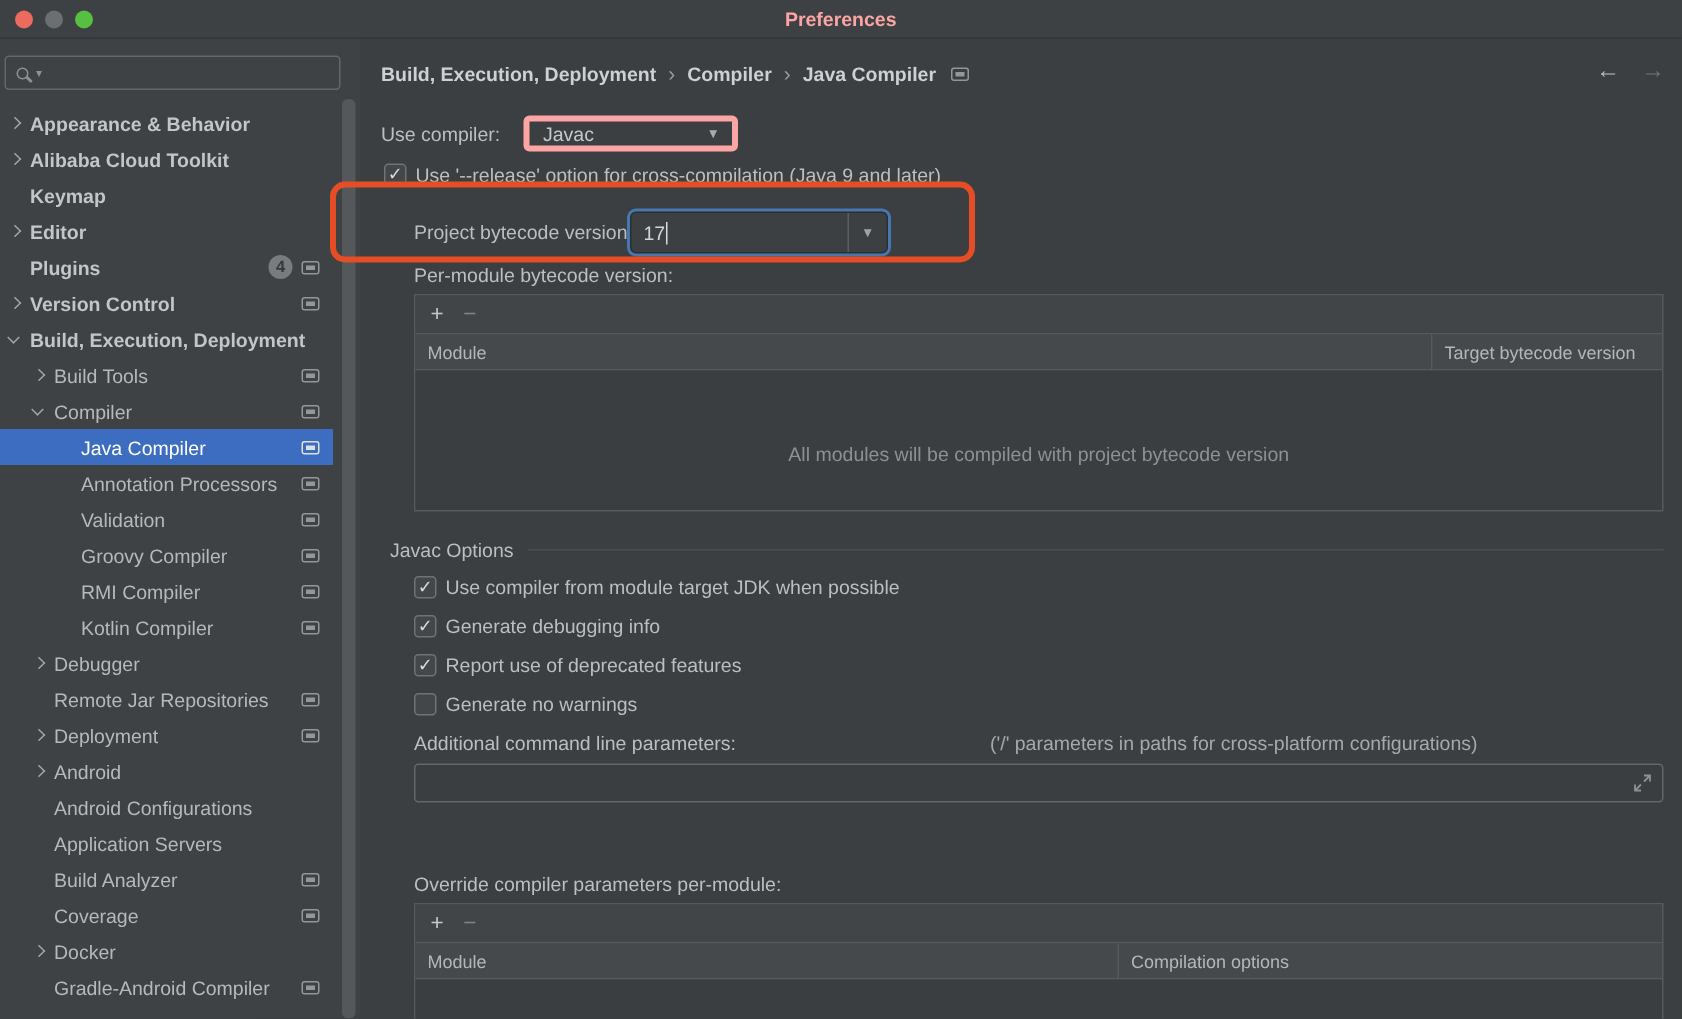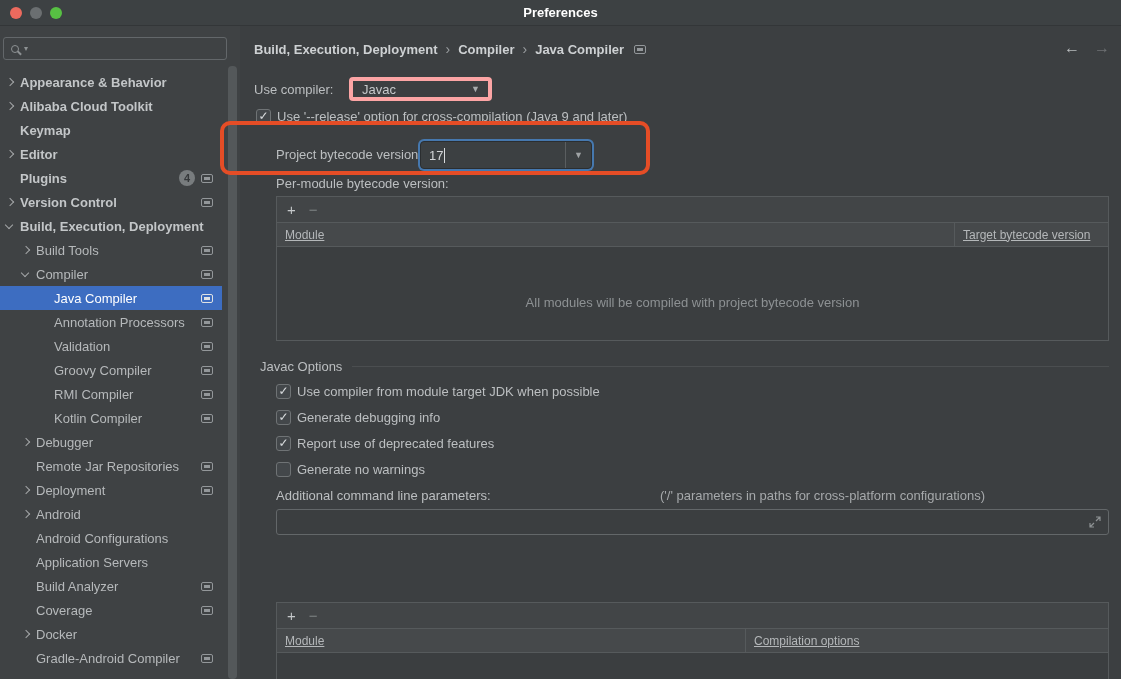--- a/index.html
+++ b/index.html
@@ -13,21 +13,21 @@
 
   
   .titlebar { position:absolute; left:0; top:0; right:0; height:26px;
     background:#3d4143; border-bottom:1px solid #333638; }
   .traffic { position:absolute; left:10px; top:7px; display:flex; gap:8px; }
   .tl { width:12px; height:12px; border-radius:50%; }
   .tl.red { background:#ec6a5e; }
   .tl.gray { background:#6b6f71; }
   .tl.green { background:#57c043; }
   .wtitle { position:absolute; left:0; right:0; top:5px; text-align:center;
-    font-weight:bold; color:#ffffff; }
+    font-weight:bold; color:#fca5a5; }
 
   
   .sidebar { position:absolute; left:0; top:26px; width:240px; bottom:0;
     background:#3f4244; overflow:hidden; }
   .searchbox { position:absolute; left:3px; top:11px; width:224px; height:23px;
     border:1px solid #63676a; border-radius:3px; display:flex; align-items:center;
     padding-left:7px; gap:3px; }
   .mag { width:8px; height:8px; border:1.5px solid #8d9193; border-radius:50%;
     position:relative; display:inline-block; }
   .mag::after { content:""; position:absolute; width:5px; height:1.5px;
@@ -88,21 +88,21 @@
   .bytecode-combo .dropbtn { width:26px; border-left:1px solid #5a5e60; display:flex;
     align-items:center; justify-content:center; color:#9fa3a5; font-size:9px; }
 
   
   .ij-table { position:absolute; border:1px solid #565a5c; display:flex; flex-direction:column; }
   .ttoolbar { height:26px; background:#424547; border-bottom:1px solid #565a5c;
     display:flex; align-items:center; padding-left:10px; gap:13px; }
   .tbtn { font-size:15px; line-height:1; cursor:default; }
   .tbtn.add { color:#c5c8ca; } .tbtn.rem { color:#7e8284; }
   .thead { height:24px; background:#46494b; border-bottom:1px solid #565a5c; display:flex; font-size:12px; color:#b4b7b9; }
-  .th { display:flex; align-items:center; padding-left:8px;text-decoration:underline; }
+  .th { display:flex; align-items:center; padding-left:8px; }
   .th.col1 { border-right:1px solid #565a5c; }
   .t1 .th.col1 { width:678px; } .t2 .th.col1 { width:469px; }
   .th.col2 { flex:1; }
   .tbody { flex:1; background:#3b3e40; display:flex; align-items:center; justify-content:center; }
   .empty-text { color:#8d9193; padding-bottom:14px;margin-top:32px; }
 
   .sec-title { position:absolute; left:20px; top:333px; color:#bcbfc1; }
   .sec-line { position:absolute; left:112px; right:12px; top:340px; height:1px; background:#4b4e50; }
   .checks { position:absolute; left:36px; top:352px; }
 
@@ -374,20 +374,21 @@
 
     <span class="flabel" style="left:36px; top:462px;">Additional command line parameters:</span>
     <span class="flabel hint" style="left:420px; top:462px;">('/' parameters in paths for cross-platform configurations)</span>
     <div class="params-input">
       <span></span>
       <svg width="12" height="12" viewBox="0 0 12 12">
         <path d="M7 1h4v4 M11 1L7 5 M5 11H1V7 M1 11l4-4" stroke="#8d9193" stroke-width="1.2" fill="none"></path>
       </svg>
     </div>
 
+    <span class="flabel" style="left:36px; top:556px;">Override compiler parameters per-module:</span>
 
     <div class="ij-table t2" style="left:36px; top:576px; width:833px; height:110px;">
       <div class="ttoolbar">
         <span class="tbtn add">+</span>
         <span class="tbtn rem">−</span>
       </div>
       <div class="thead">
         <div class="th col1">Module</div>
         <div class="th col2">Compilation options</div>
       </div>

